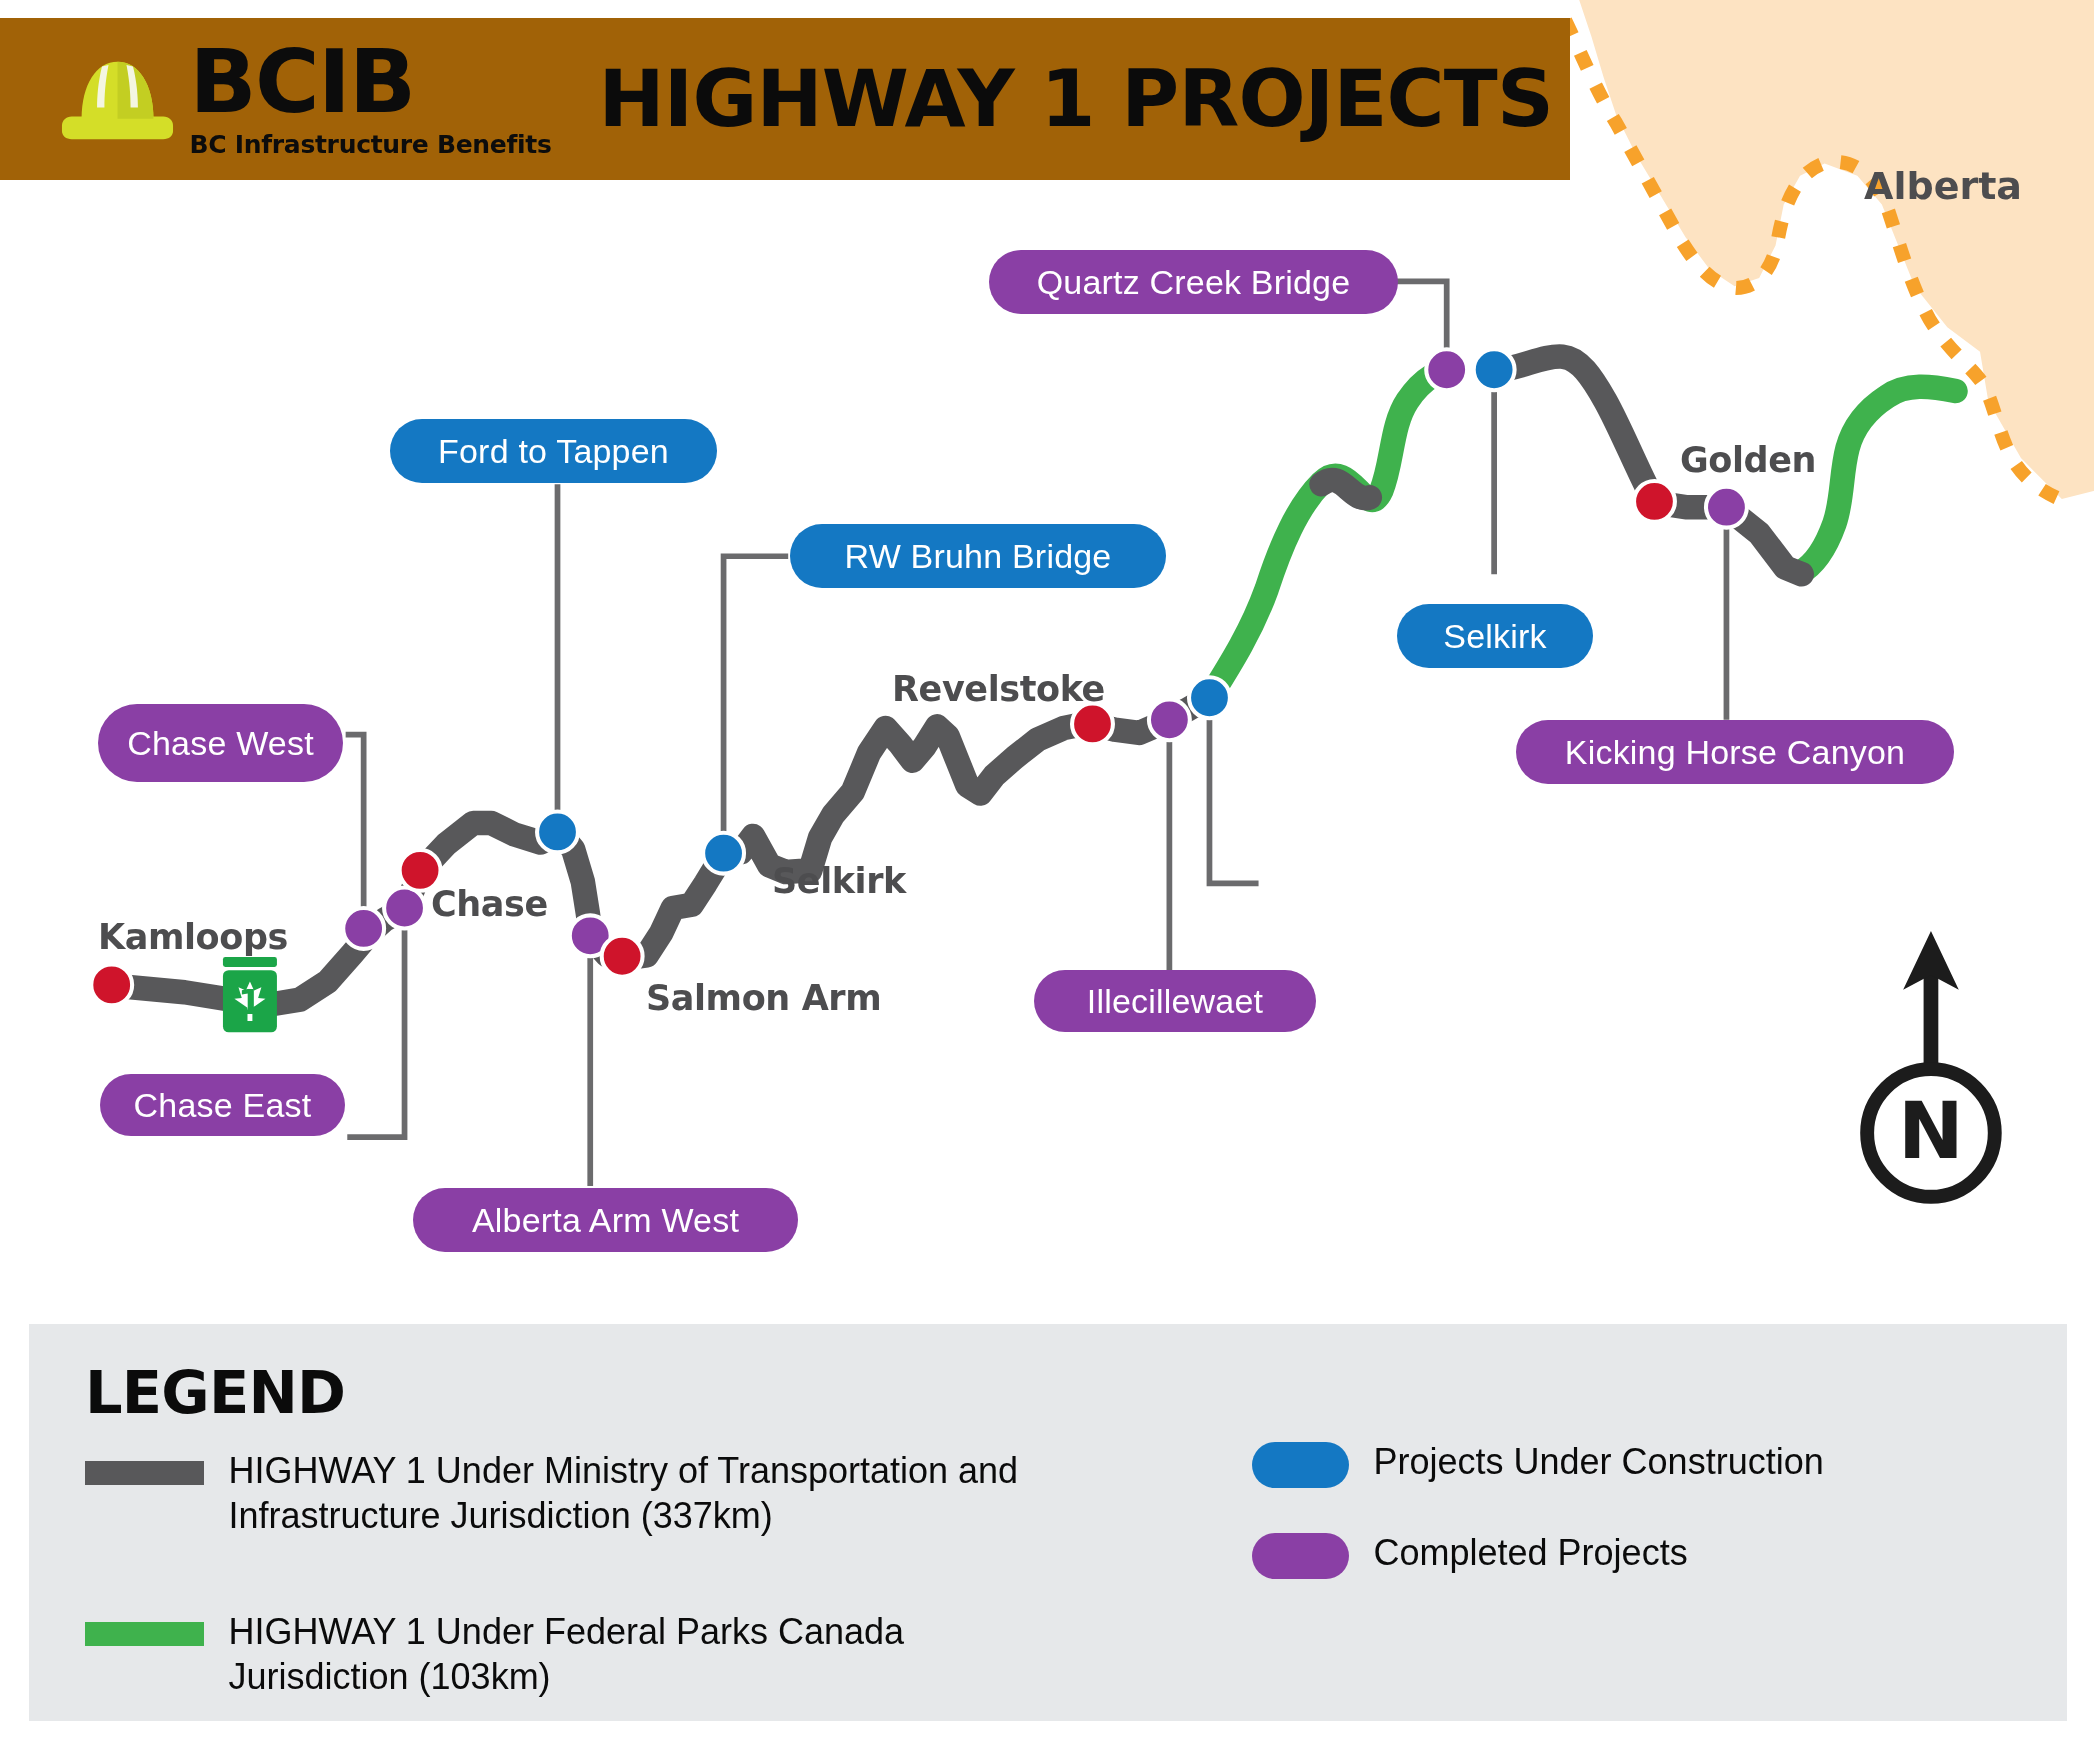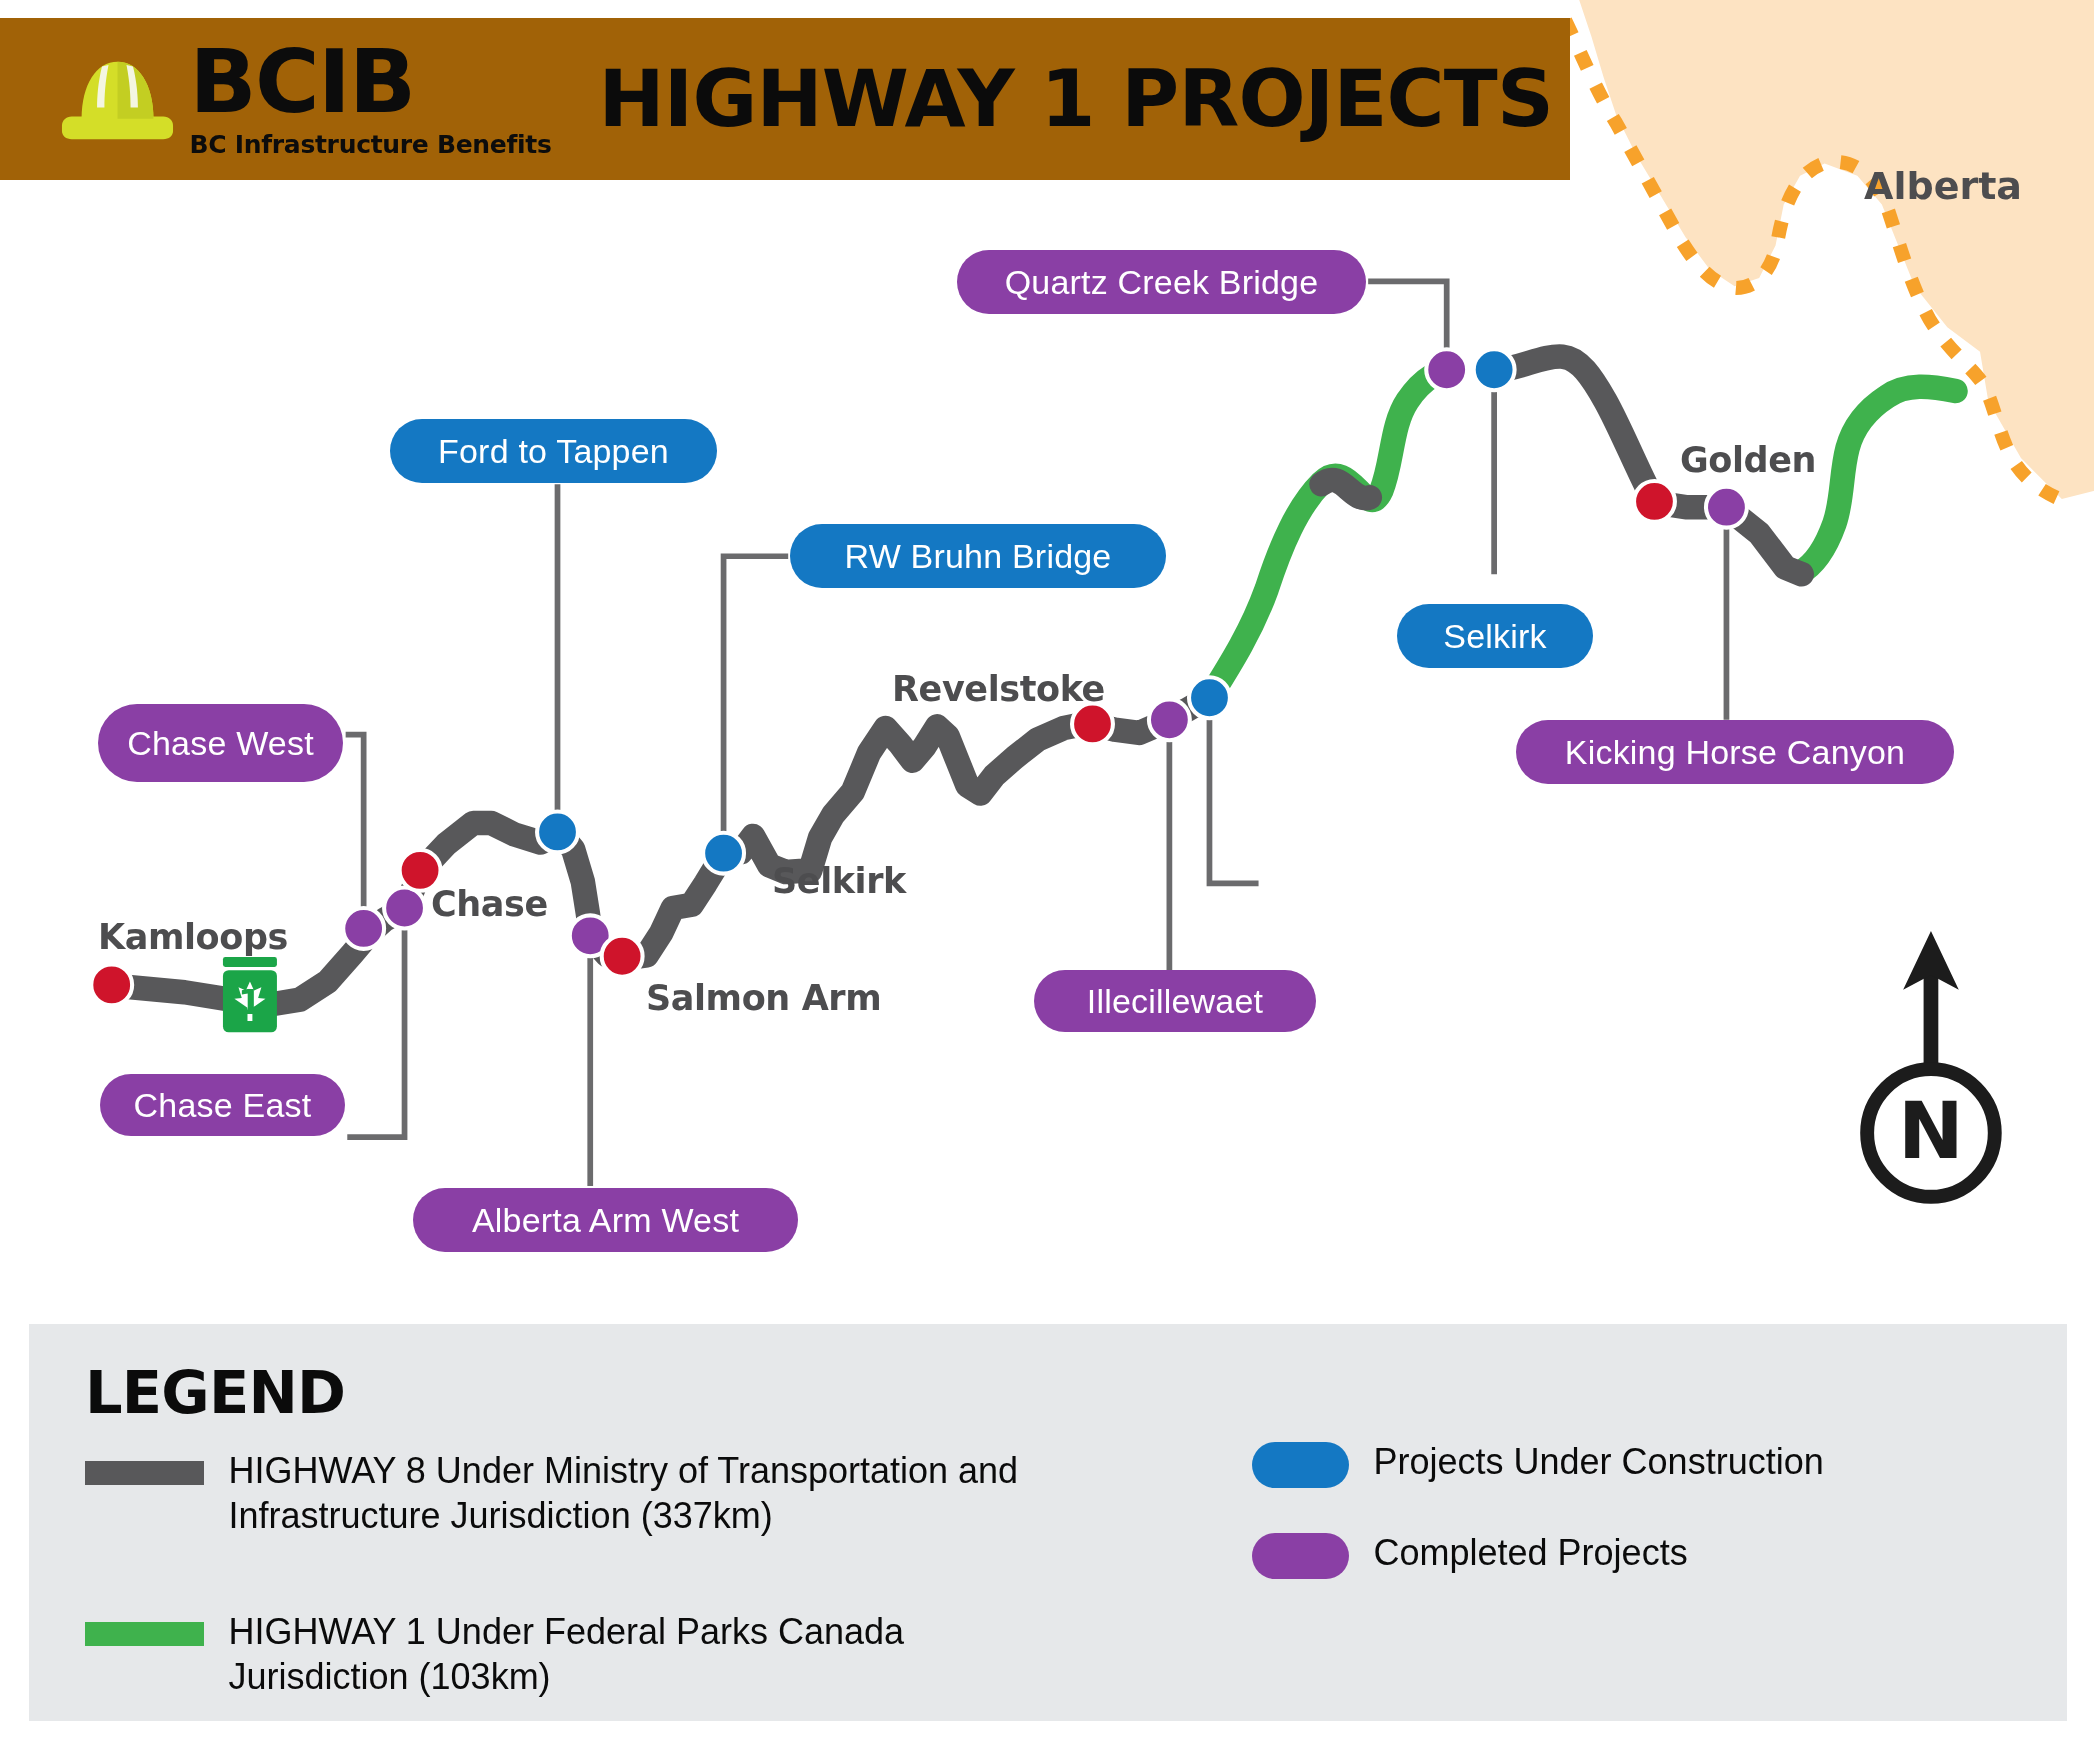--- a/index.html
+++ b/index.html
@@ -163,21 +163,21 @@
 
   <div class="city" style="left:98px;top:917px;">Kamloops</div>
   <div class="city" style="left:431px;top:884px;">Chase</div>
   <div class="city" style="left:646px;top:978px;">Salmon Arm</div>
   <div class="city" style="left:772px;top:861px;">Selkirk</div>
   <div class="city" style="left:892px;top:669px;">Revelstoke</div>
   <div class="city" style="left:1680px;top:440px;">Golden</div>
 
   <div id="alberta-label" style="left:1864px;top:164px;">Alberta</div>
 
-  <div class="pill purple" style="left:957px;top:250px;width:409px;height:64px;">
+  <div class="pill purple" style="left:989px;top:250px;width:409px;height:64px;">
     <span>Quartz Creek Bridge</span>
   </div>
 
   <div class="pill blue" style="left:390px;top:419px;width:327px;height:64px;">
     <span>Ford to Tappen</span>
   </div>
 
   <div class="pill blue" style="left:790px;top:524px;width:376px;height:64px;">
     <span>RW Bruhn Bridge</span>
   </div>
@@ -226,21 +226,21 @@
     </div>
   </div>
   <div id="header-title">HIGHWAY 1 PROJECTS</div>
 </div>
 
 <div id="legend">
   <div id="legend-title">LEGEND</div>
 
   <div class="leg-row" style="left:56px;top:124px;width:941px;">
     <div class="leg-bar gray"></div>
-    <div class="leg-text">HIGHWAY 8 Under Ministry of Transportation and Infrastructure Jurisdiction (337km)</div>
+    <div class="leg-text">HIGHWAY 1 Under Ministry of Transportation and Infrastructure Jurisdiction (337km)</div>
   </div>
 
   <div class="leg-row" style="left:56px;top:285px;width:941px;">
     <div class="leg-bar green"></div>
     <div class="leg-text">HIGHWAY 1 Under Federal Parks Canada Jurisdiction (103km)</div>
   </div>
 
   <div class="leg-row" style="left:1223px;top:115px;width:777px;">
     <div class="leg-dot blue"></div>
     <div class="leg-text">Projects Under Construction</div>

